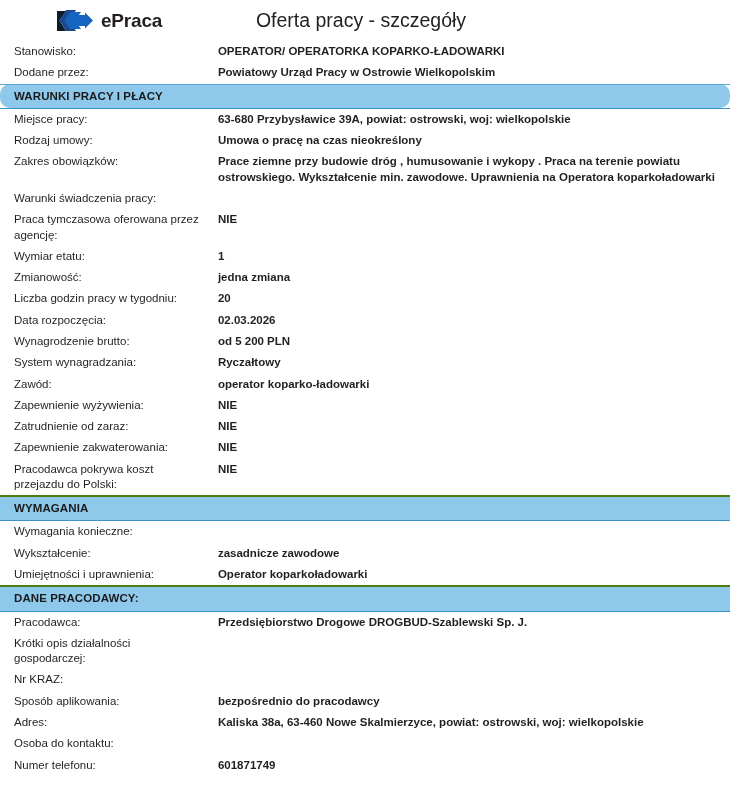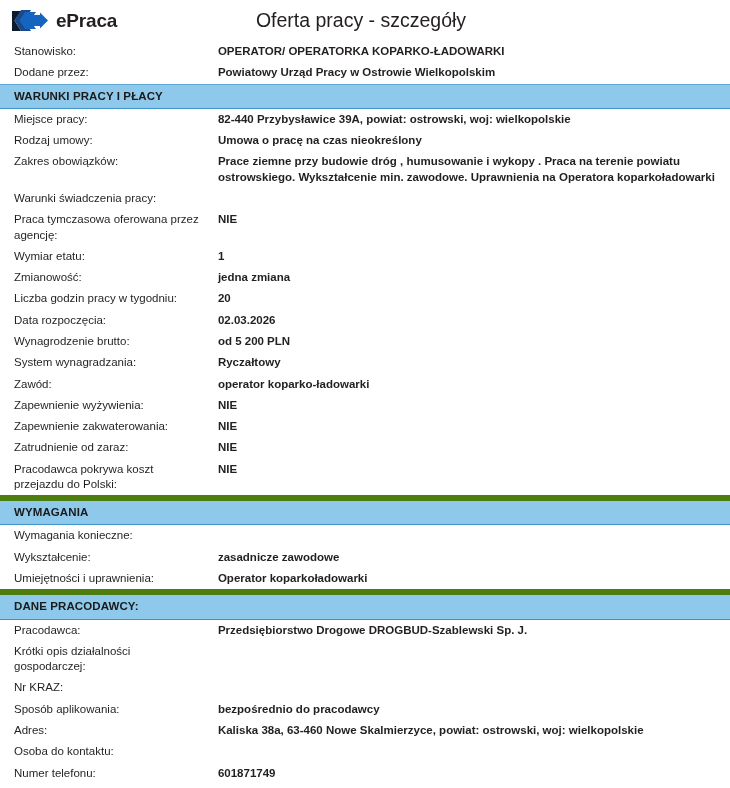--- a/index.html
+++ b/index.html
@@ -17,20 +17,21 @@
     font-size: 11.5px;
     -webkit-font-smoothing: antialiased;
   }
 
   
   .doc-header {
     position: relative;
     height: 41px;
     display: flex;
     align-items: center;
+    padding-left: 45px;
   }
   .brand {
     display: flex;
     align-items: center;
     gap: 7px;
     padding-left: 11px;
     flex: 0 0 auto;
   }
   .brand-mark {
     width: 38px;
@@ -83,25 +84,26 @@
   }
 
   
   tr.section-row > td {
     background: #8ec8ea;
     font-weight: bold;
     font-size: 11.5px;
     letter-spacing: 0.1px;
     padding: 4px 0 4px 14px !important;
     color: #1a1a1a;
-    border-top: 6px solid #4d7c0f;
+    border-top: 2px solid #4d7c0f;
     border-bottom: 1px solid #3b93c9;
   }
   tr.section-row.first-section > td {
     border-top: 1px solid #5ba7d4;
+    border-radius: 10px;
   }
 </style>
 </head>
 <body>
 
 <div class="doc-header">
   <div class="brand">
     <svg class="brand-mark" viewBox="0 0 38 26">
       <polygon points="1,3 10,3 3.5,12.5 10,23 1,23 1,3" fill="#0d1b2a"></polygon>
       <polygon points="10,2 20,2 13.5,12.5 20,23 10,23 3.5,12.5" fill="#1b4a8c"></polygon>
@@ -121,21 +123,21 @@
       </tr>
       <tr>
         <td class="col-label">Dodane przez:</td>
         <td class="col-value">Powiatowy Urząd Pracy w Ostrowie Wielkopolskim</td>
       </tr>
       <tr class="section-row first-section">
         <td colspan="2">WARUNKI PRACY I PŁACY</td>
       </tr>
       <tr>
         <td class="col-label">Miejsce pracy:</td>
-        <td class="col-value">82-440 Przybysławice 39A, powiat: ostrowski, woj: wielkopolskie</td>
+        <td class="col-value">63-680 Przybysławice 39A, powiat: ostrowski, woj: wielkopolskie</td>
       </tr>
       <tr>
         <td class="col-label">Rodzaj umowy:</td>
         <td class="col-value">Umowa o pracę na czas nieokreślony</td>
       </tr>
       <tr>
         <td class="col-label">Zakres obowiązków:</td>
         <td class="col-value">Prace ziemne przy budowie dróg , humusowanie i wykopy . Praca na terenie powiatu ostrowskiego. Wykształcenie min. zawodowe. Uprawnienia na Operatora koparkoładowarki</td>
       </tr>
       <tr>
@@ -172,25 +174,25 @@
       </tr>
       <tr>
         <td class="col-label">Zawód:</td>
         <td class="col-value">operator koparko-ładowarki</td>
       </tr>
       <tr>
         <td class="col-label">Zapewnienie wyżywienia:</td>
         <td class="col-value">NIE</td>
       </tr>
       <tr>
+        <td class="col-label">Zatrudnienie od zaraz:</td>
+        <td class="col-value">NIE</td>
+      </tr>
+      <tr>
         <td class="col-label">Zapewnienie zakwaterowania:</td>
-        <td class="col-value">NIE</td>
-      </tr>
-      <tr>
-        <td class="col-label">Zatrudnienie od zaraz:</td>
         <td class="col-value">NIE</td>
       </tr>
       <tr>
         <td class="col-label">Pracodawca pokrywa koszt przejazdu do Polski:</td>
         <td class="col-value">NIE</td>
       </tr>
       <tr class="section-row">
         <td colspan="2">WYMAGANIA</td>
       </tr>
       <tr class="row-sub">

